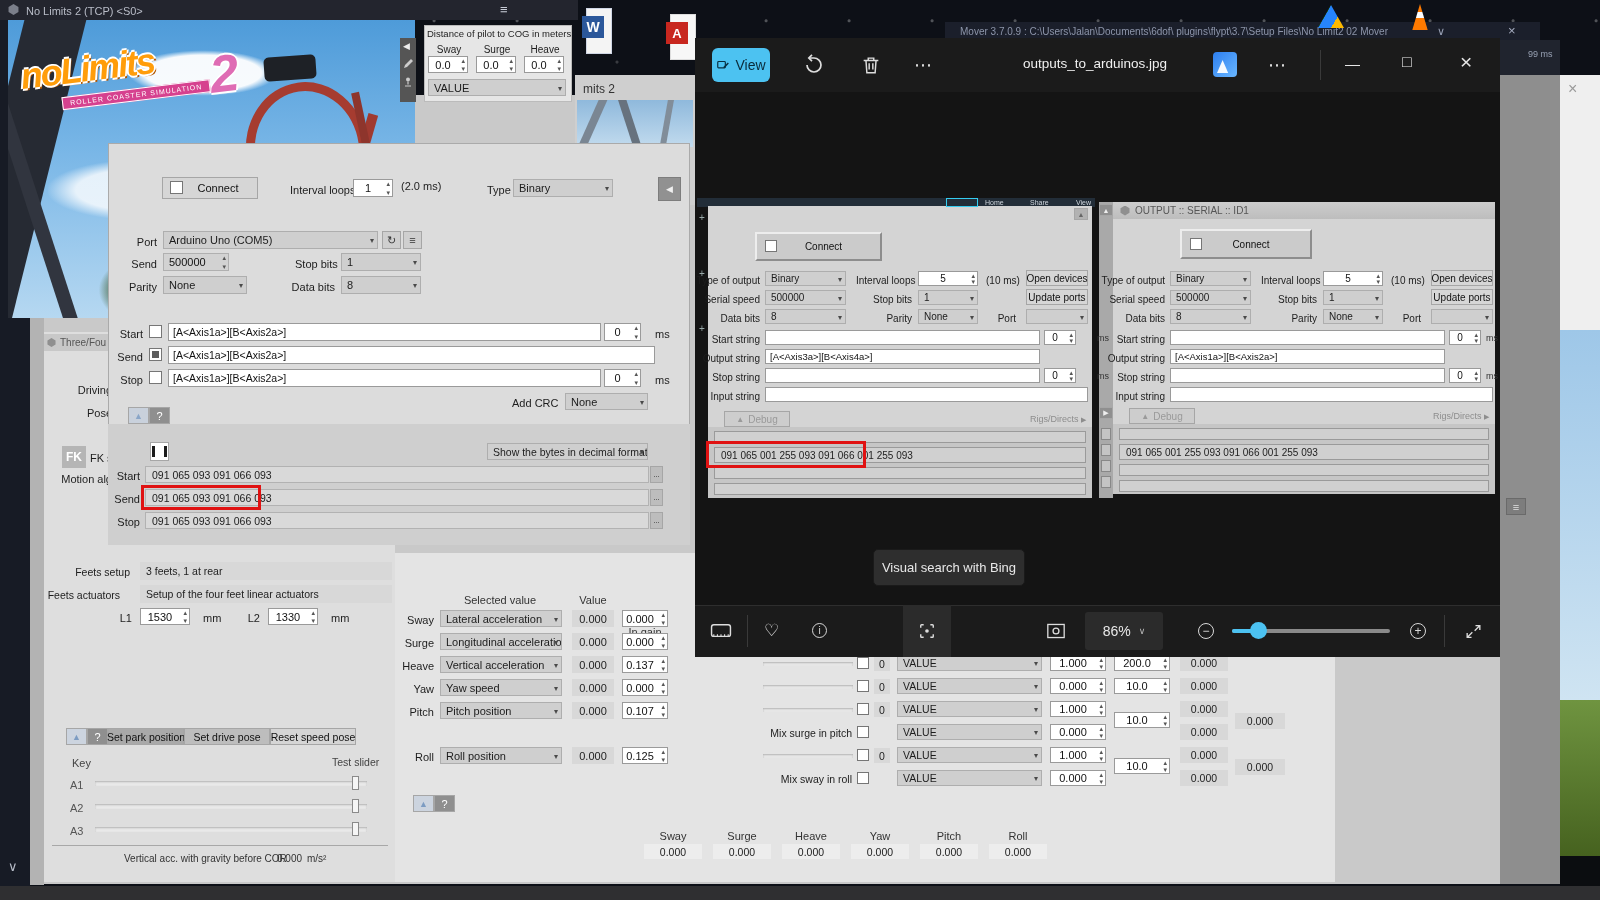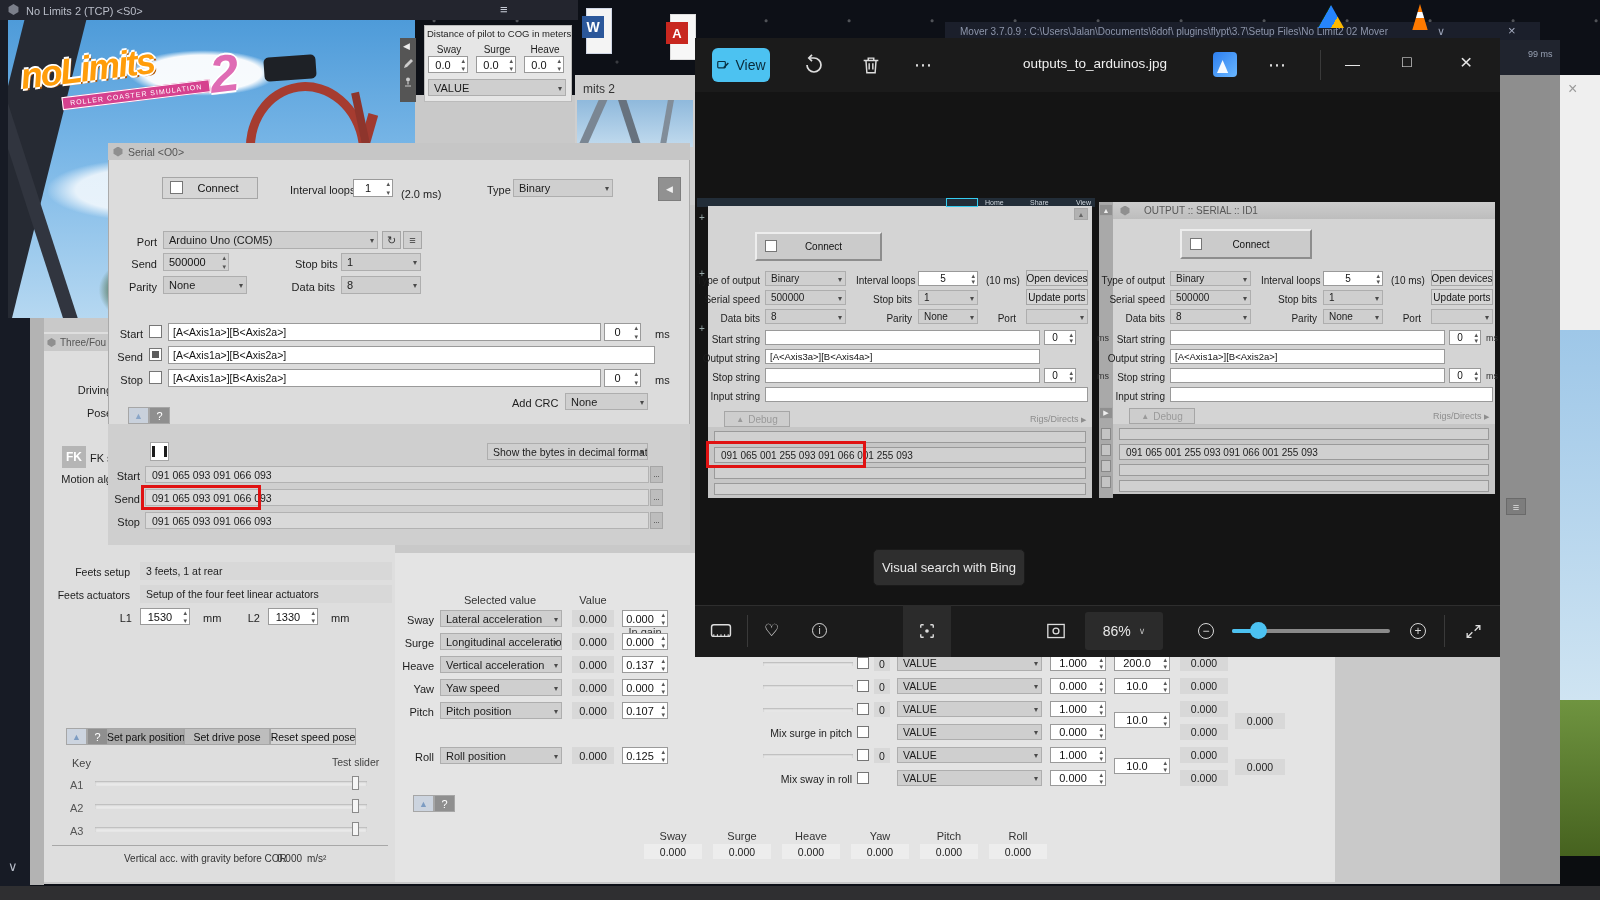--- a/index.html
+++ b/index.html
@@ -158,21 +158,21 @@
   <div class="a" style="left:62px;top:446px;width:24px;height:22px;background:#b5b5b5;color:#fff;display:flex;align-items:center;justify-content:center;font-weight:bold;font-size:12px;z-index:5;">
     <span>FK</span>
   </div>
   <div class="a lb" style="left:90px;top:452px;z-index:5;">FK st</div>
   <div class="a lb rt" style="left:48px;top:473px;width:64px;z-index:5;">Motion alg</div>
 
   <div class="a lb rt" style="left:70px;top:567px;width:60px;font-size:10.5px;z-index:5;">Feets setup</div>
   <div class="a vbox vleft" style="left:140px;top:562px;width:252px;height:18px;font-size:10.5px;z-index:5;">
       <span>3 feets, 1 at rear</span>
     </div>
-  <div class="a lb rt" style="left:56px;top:590px;width:74px;font-size:10.5px;z-index:5;">Feets actuators</div>
+  <div class="a lb rt" style="left:46px;top:590px;width:74px;font-size:10.5px;z-index:5;">Feets actuators</div>
   <div class="a vbox vleft" style="left:140px;top:585px;width:252px;height:18px;font-size:10.5px;z-index:5;">
       <span>Setup of the four feet linear actuators</span>
     </div>
   <div class="a lb rt" style="left:112px;top:612px;width:20px;z-index:5;">L1</div>
   <div class="a sp" style="left:140px;top:608px;width:50px;height:17px;z-index:5;">
       <span>1530</span>
     </div>
   <div class="a lb" style="left:203px;top:612px;z-index:5;">mm</div>
   <div class="a lb rt" style="left:240px;top:612px;width:20px;z-index:5;">L2</div>
   <div class="a sp" style="left:268px;top:608px;width:50px;height:17px;z-index:5;">
@@ -416,33 +416,29 @@
       <span>0.000</span>
     </div>
   <div class="a vbox" style="left:920px;top:844px;width:58px;height:15px;background:#ededed;font-size:10.5px;z-index:5;">
       <span>0.000</span>
     </div>
   <div class="a vbox" style="left:989px;top:844px;width:58px;height:15px;background:#ededed;font-size:10.5px;z-index:5;">
       <span>0.000</span>
     </div>
 
   <div class="a" style="left:108px;top:143px;width:582px;height:402px;background:#dcdcdc;border:1px solid #aaa;z-index:6;"></div>
-  <div class="a wtitle" style="left:108px;top:143px;width:582px;height:17px;background:#c6c6c6;gap:5px;padding-left:5px;z-index:7;">
-    <span class="hex" style="width:10px;height:10px;"></span>
-    <span style="font-size:10.5px;color:#555;">Serial &lt;O0&gt;</span>
-  </div>
   <div class="a btn" style="left:162px;top:177px;width:96px;height:22px;z-index:7;padding-left:16px;">
     <span>Connect</span>
   </div>
   <div class="a cb" style="left:170px;top:181px;width:13px;height:13px;z-index:8;"></div>
   <div class="a lb" style="left:290px;top:184px;z-index:7;">Interval loops</div>
   <div class="a sp" style="left:353px;top:179px;width:40px;height:18px;z-index:7;">
       <span>1</span>
     </div>
-  <div class="a lb" style="left:401px;top:188px;z-index:7;">(2.0 ms)</div>
+  <div class="a lb" style="left:401px;top:180px;z-index:7;">(2.0 ms)</div>
   <div class="a lb" style="left:487px;top:184px;z-index:7;">Type</div>
   <div class="a dd" style="left:513px;top:179px;width:100px;height:18px;z-index:7;">
       <span>Binary</span>
     </div>
   <div class="a btn" style="left:658px;top:177px;width:23px;height:24px;background:#919191;border-color:#7d7d7d;color:#f0f0f0;z-index:7;">
     <span style="font-size:9px;">◀</span>
   </div>
 
   <div class="a lb rt" style="left:123px;top:236px;width:34px;z-index:7;">Port</div>
   <div class="a dd" style="left:163px;top:231px;width:215px;height:18px;z-index:7;">
@@ -671,21 +667,21 @@
   </div>
   <div class="a btn" style="left:1099px;top:407px;width:14px;height:12px;background:#8f8f8f;color:#eee;z-index:22;">
     <span style="font-size:7px;">▶</span>
   </div>
   <div class="a" style="left:1101px;top:428px;width:10px;height:12px;background:#c4c4c4;border:1px solid #888;z-index:22;"></div>
   <div class="a" style="left:1101px;top:444px;width:10px;height:12px;background:#c4c4c4;border:1px solid #888;z-index:22;"></div>
   <div class="a" style="left:1101px;top:460px;width:10px;height:12px;background:#c4c4c4;border:1px solid #888;z-index:22;"></div>
   <div class="a" style="left:1101px;top:476px;width:10px;height:12px;background:#c4c4c4;border:1px solid #888;z-index:22;"></div>
 
   <div class="a" style="left:1113px;top:202px;width:382px;height:292px;background:#d4d4d4;z-index:21;"></div>
-  <div class="a wtitle" style="left:1113px;top:202px;width:382px;height:17px;background:linear-gradient(#cdcdcd,#bdbdbd);gap:14px;padding-left:7px;z-index:22;">
+  <div class="a wtitle" style="left:1113px;top:202px;width:382px;height:17px;background:linear-gradient(#cdcdcd,#bdbdbd);gap:5px;padding-left:7px;z-index:22;">
     <span class="hex" style="width:10px;height:10px;"></span>
     <span style="font-size:10px;color:#565656;">OUTPUT :: SERIAL :: ID1</span>
   </div>
   <div class="a raised" style="left:1180px;top:229px;width:132px;height:30px;display:flex;align-items:center;justify-content:center;font-size:10px;color:#111;z-index:22;padding-left:10px;">
     <span>Connect</span>
   </div>
   <div class="a cb" style="left:1190px;top:238px;width:12px;height:12px;z-index:23;"></div>
 
   <div class="a lb rt s10" style="left:1081px;top:275px;width:84px;z-index:22;">Type of output</div>
   <div class="a dd s10" style="left:1170px;top:271px;width:81px;height:15px;z-index:22;">

